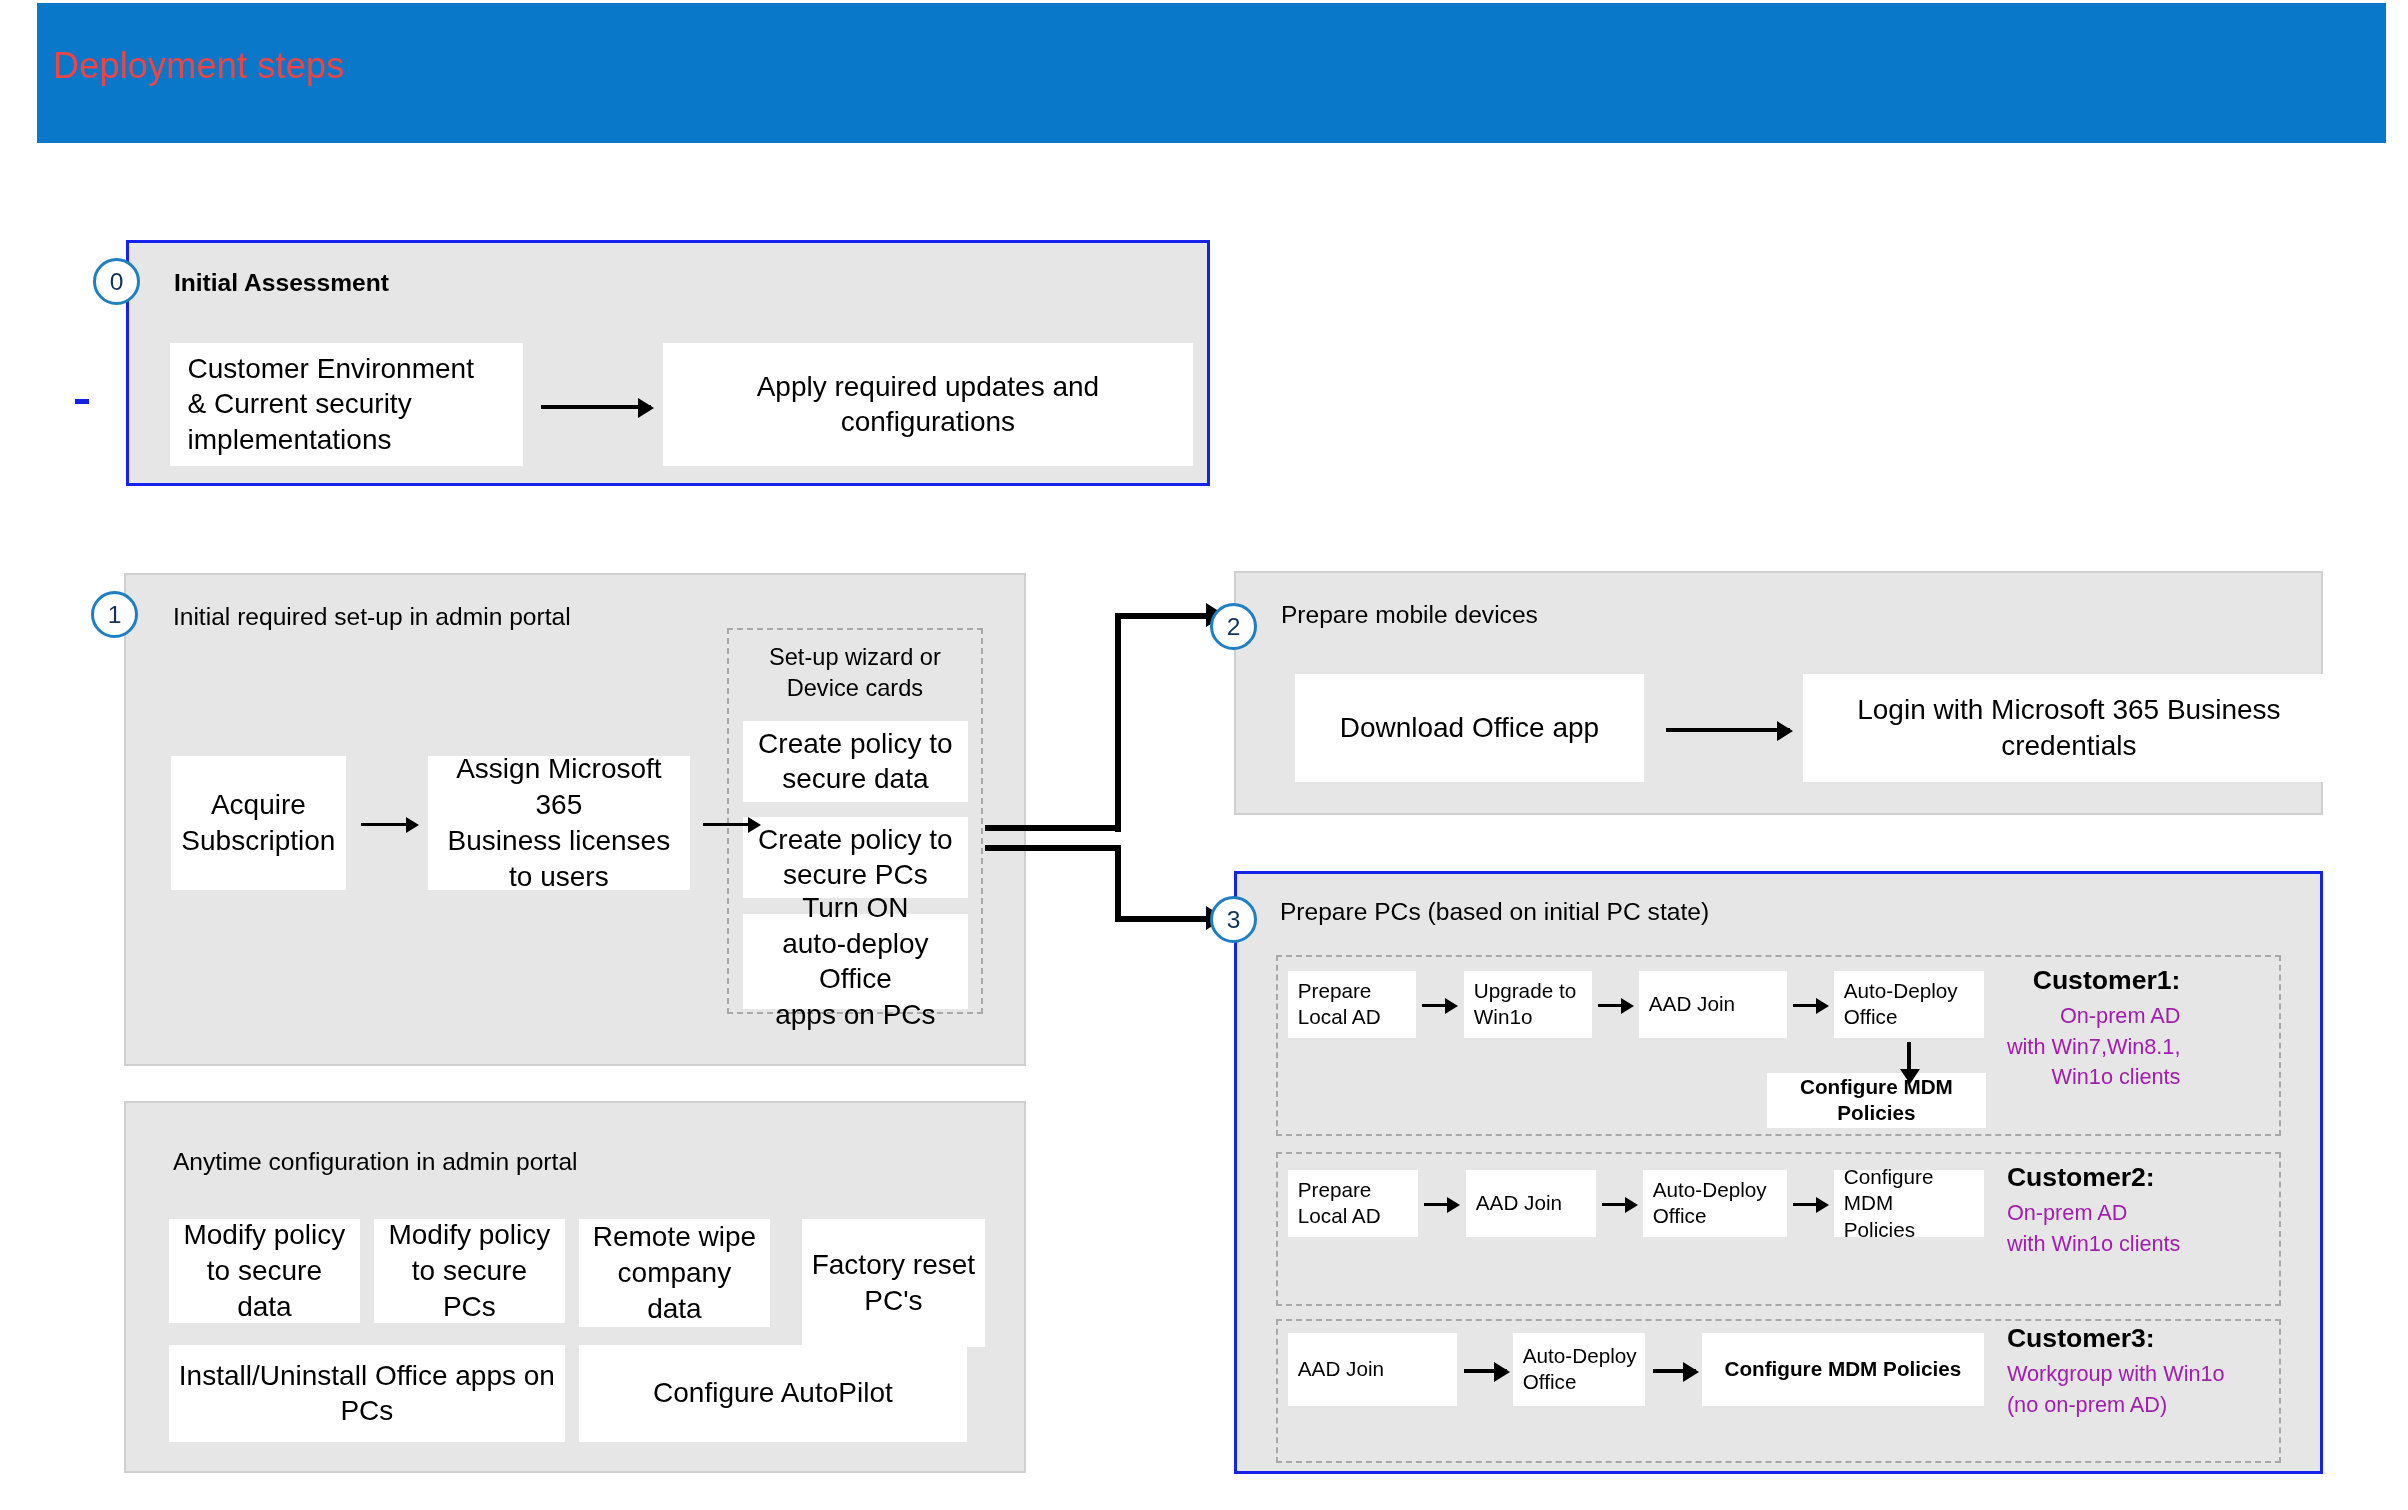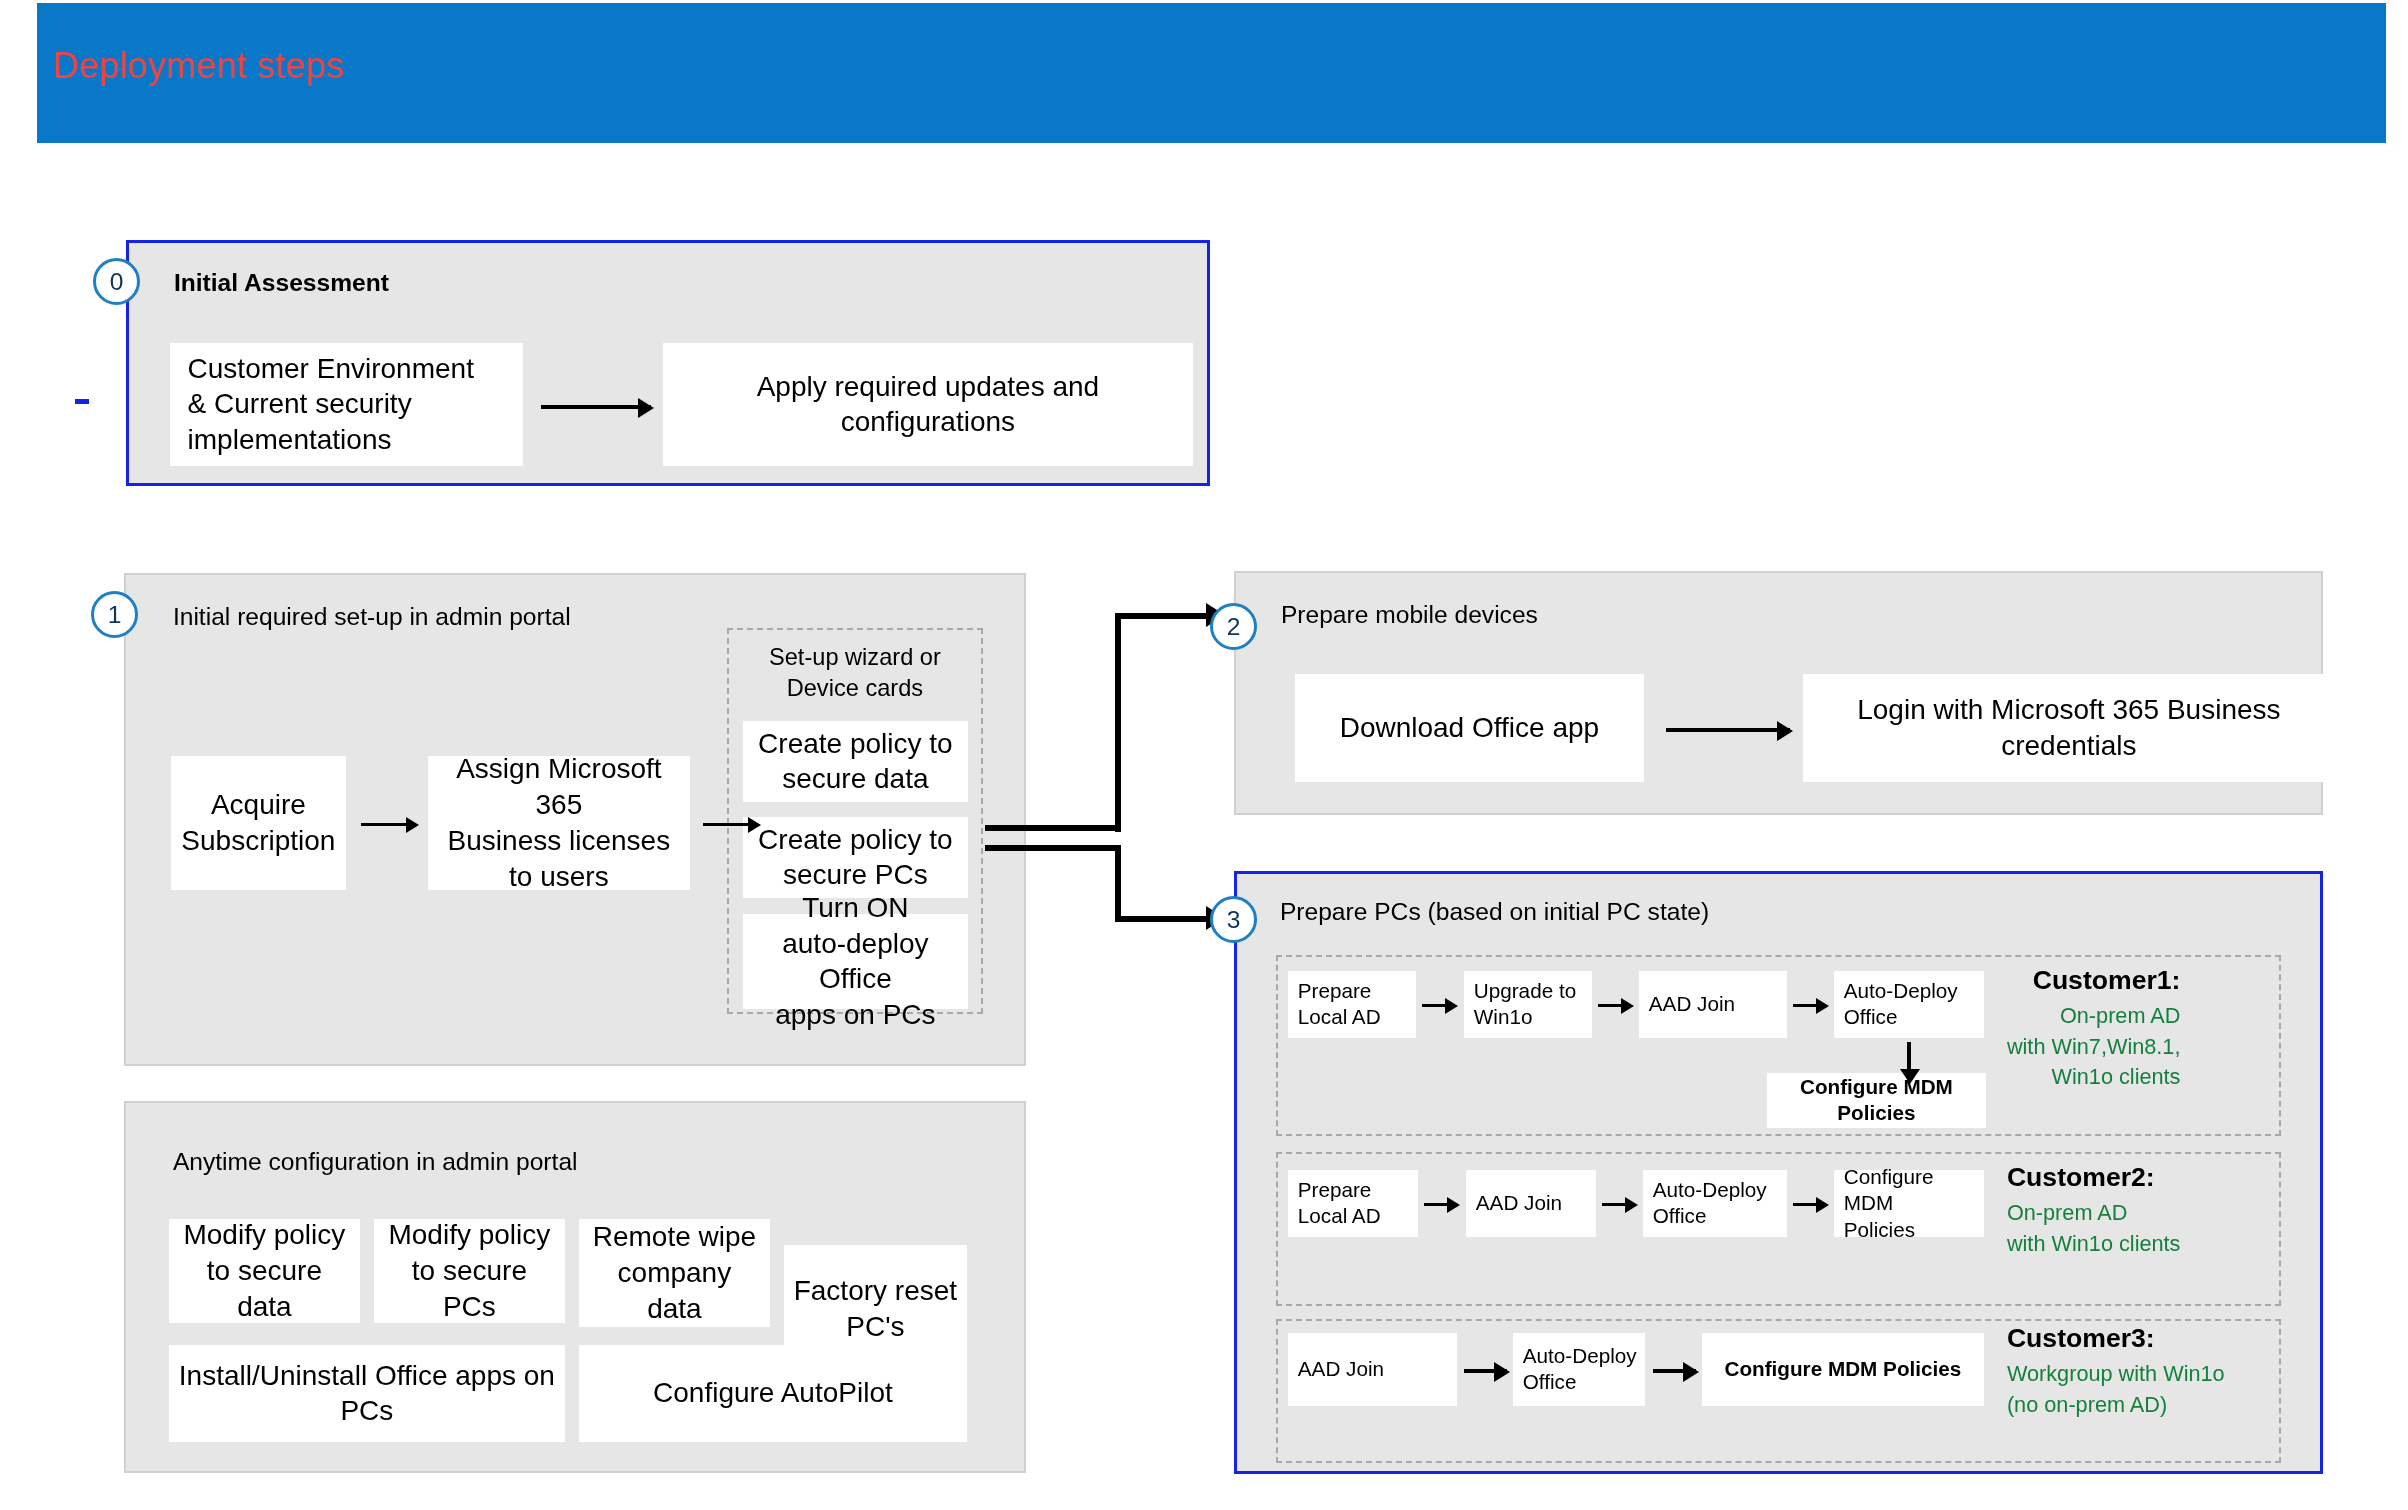--- a/index.html
+++ b/index.html
@@ -182,21 +182,21 @@
   .cust-title {
     font-size: 26.6px;
     font-weight: bold;
     color: #000000;
     white-space: nowrap;
     margin-bottom: 4.9px;
   }
   .cust-desc {
     font-size: 21.7px;
     line-height: 1.42;
-    color: #15803d;
+    color: #a21caf;
     white-space: pre-line;
   }
 
   
   .stray-dash {
     position: absolute;
     left: 75px;
     top: 399px;
     width: 13.8px;
     height: 4.9px;
@@ -347,20 +347,20 @@
 <div class="panel" style="left:124px; top:1101px; width:902px; height:372px;">
   <div class="panel-inner">
     <div class="panel-title" style="left:41px; top:39px;">Anytime configuration in admin portal</div>
 
     <div class="wbox" style="left:37px; top:110px; width:191px; height:104px; white-space:pre-line;">Modify policy
 to secure data</div>
     <div class="wbox" style="left:242px; top:110px; width:191px; height:104px; white-space:pre-line;">Modify policy
 to secure PCs</div>
     <div class="wbox" style="left:447px; top:110px; width:191px; height:108px; white-space:pre-line;">Remote wipe
 company data</div>
-    <div class="wbox" style="left:652px; top:110px; width:183px; height:128px; white-space:pre-line;margin-top:26px;">Factory reset
+    <div class="wbox" style="left:670px; top:110px; width:183px; height:128px; white-space:pre-line;">Factory reset
 PC's</div>
 
     <div class="wbox" style="left:37px; top:236px; width:396px; height:97px;">Install/Uninstall Office apps on PCs</div>
     <div class="wbox" style="left:447px; top:236px; width:388px; height:97px;">Configure AutoPilot</div>
   </div>
 </div>
 
 
 </body></html>

